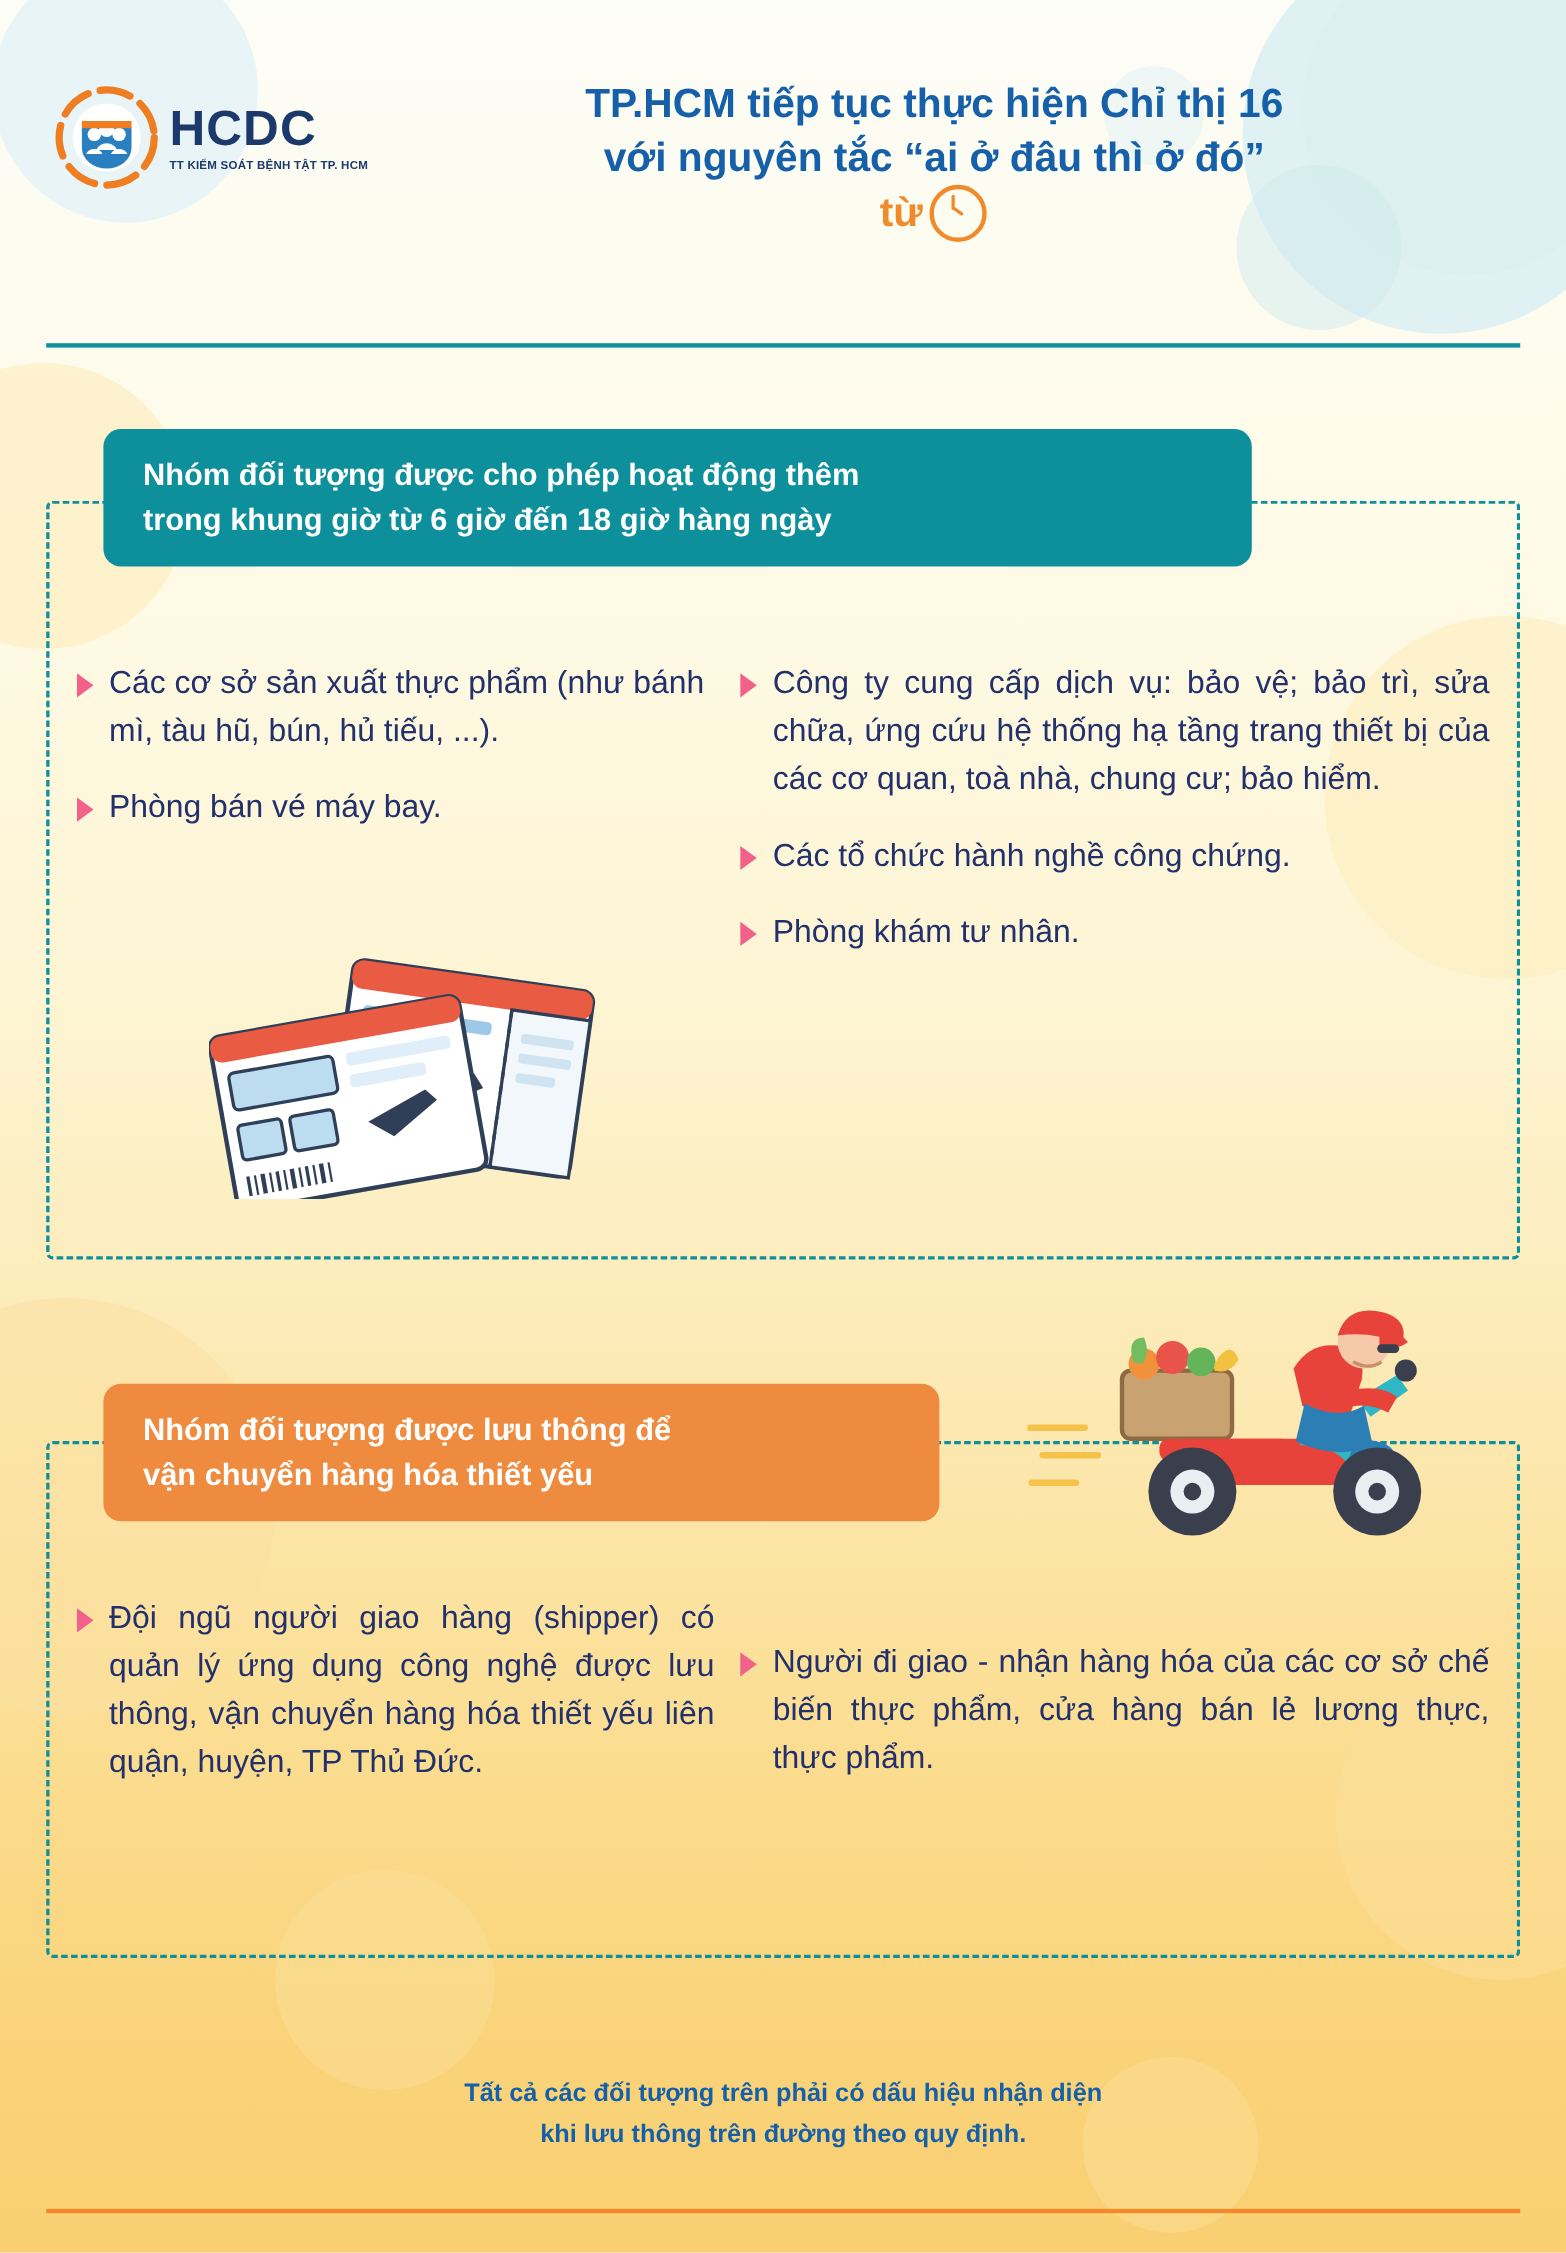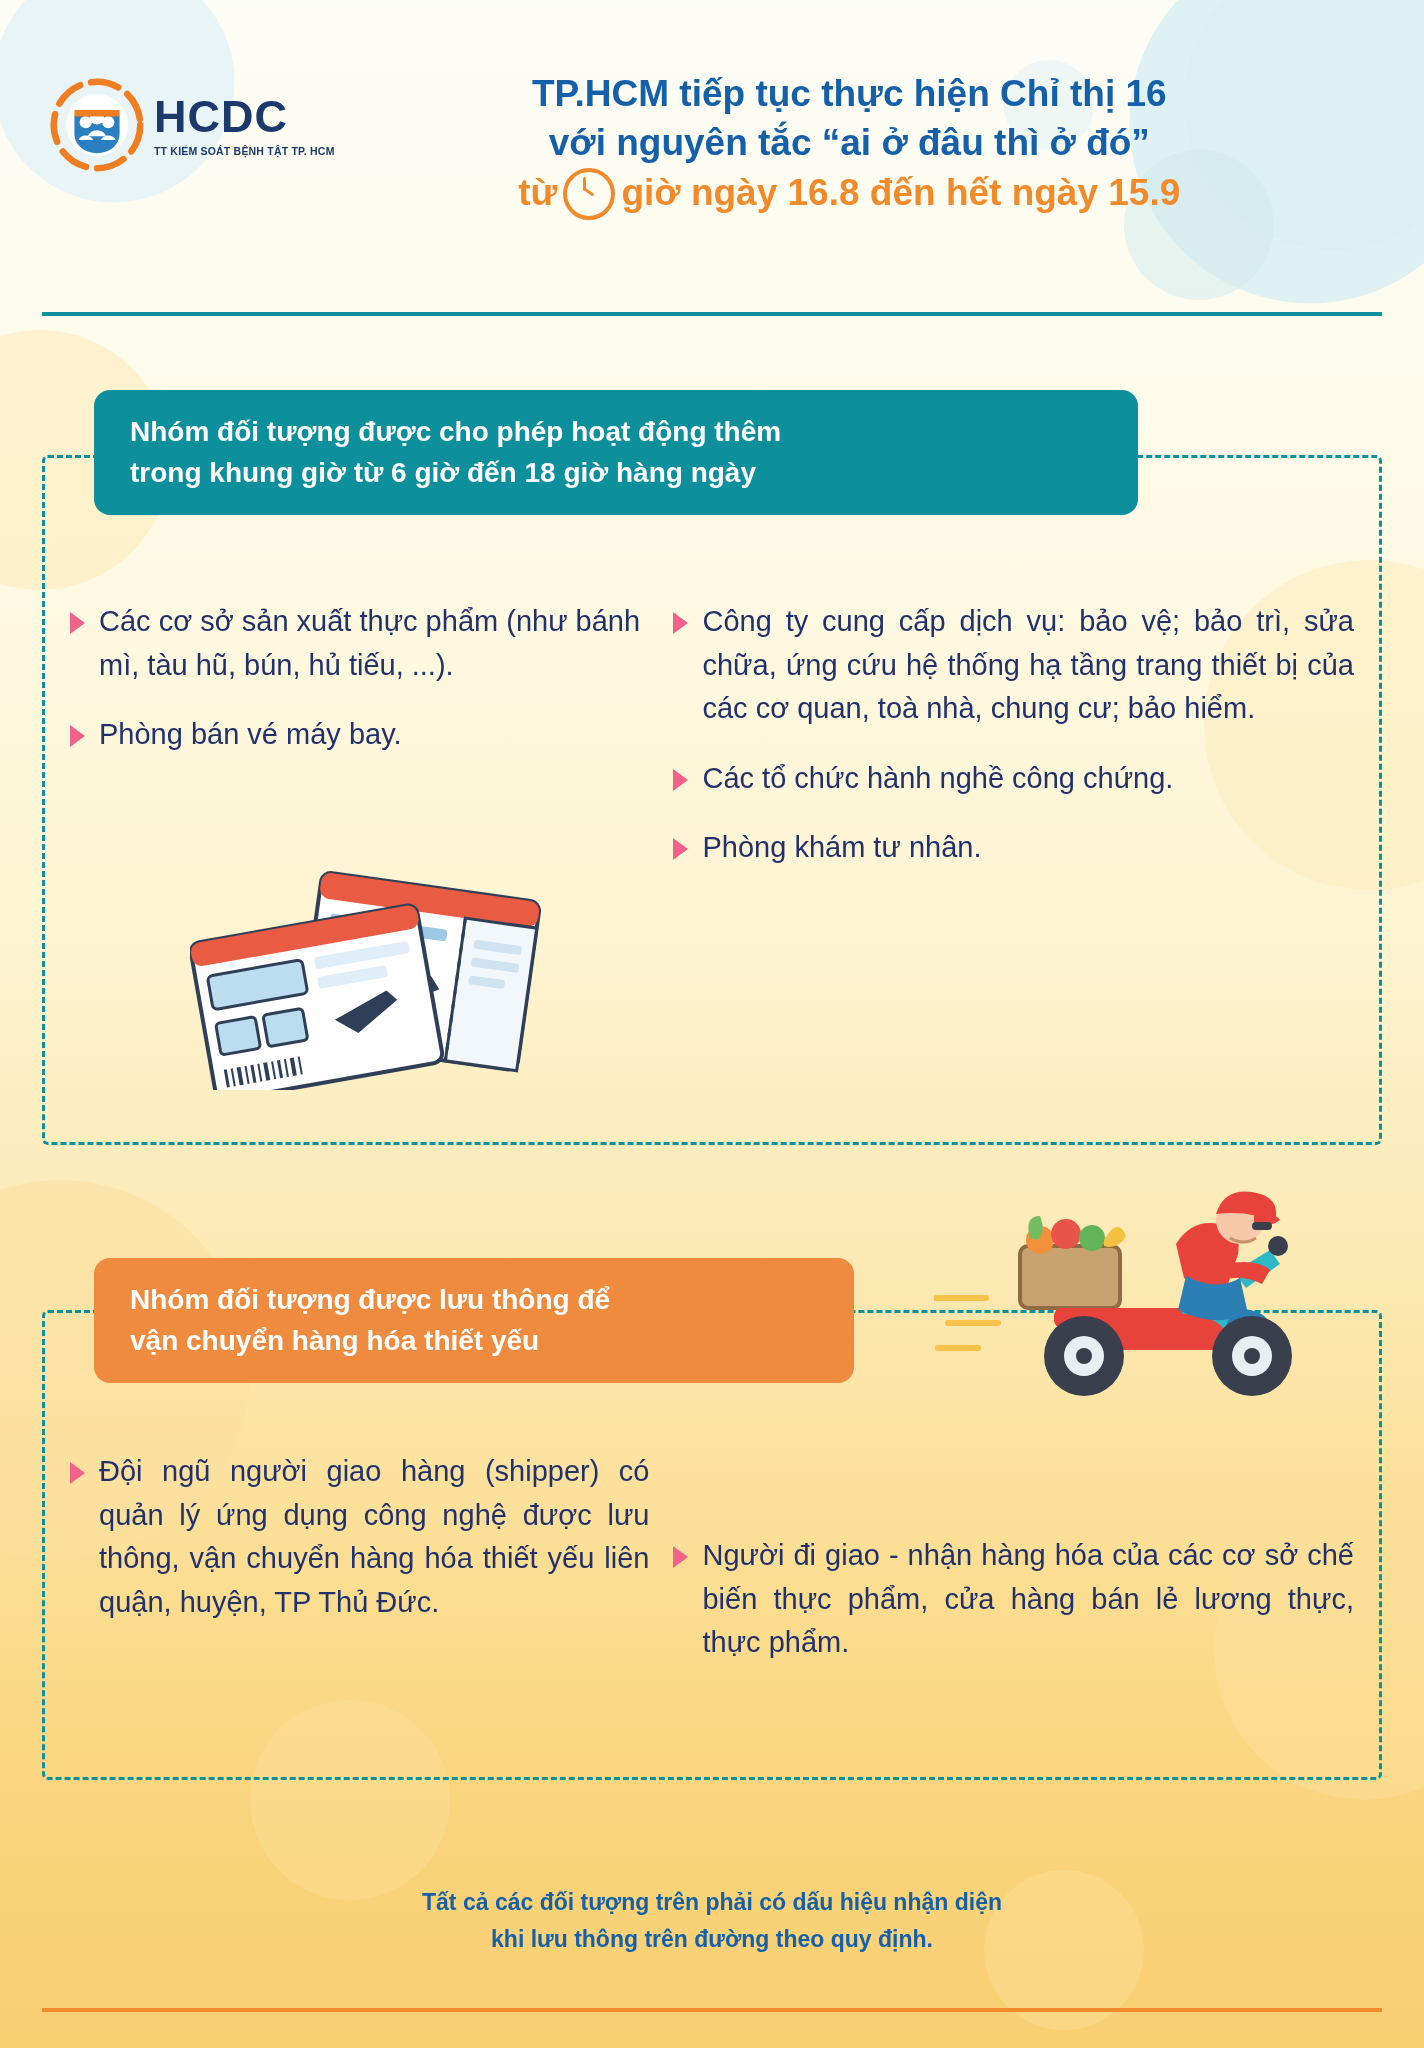--- a/index.html
+++ b/index.html
@@ -277,21 +277,20 @@
         <div class="logo-sub">TT KIỂM SOÁT BỆNH TẬT TP. HCM</div>
       </div>
     </div>
 
     <div class="title-block">
       <div class="title-line">TP.HCM tiếp tục thực hiện Chỉ thị 16</div>
       <div class="title-line">với nguyên tắc “ai ở đâu thì ở đó”</div>
       <div class="title-line3">
         <span>từ</span>
         <span class="clock-icon"></span>
-        <span>giờ ngày 16.8 đến hết ngày 15.9</span>
       </div>
     </div>
   </div>
 
   <div class="rule-top"></div>
 
   <div class="section section-1"></div>
 
   <div class="band band-teal">
     <div>Nhóm đối tượng được cho phép hoạt động thêm</div>
@@ -422,21 +421,21 @@
   </div>
 
   <div class="cols cols-2">
     <div class="col col-a">
       <div class="bullet">
         <span class="bullet-arrow"></span>
         <span class="bullet-text justify">Đội ngũ người giao hàng (shipper) có quản lý ứng dụng công nghệ được lưu thông, vận chuyển hàng hóa thiết yếu liên quận, huyện, TP Thủ Đức.</span>
       </div>
     </div>
     <div class="col col-b">
-      <div class="bullet" style="margin-top:84px">
+      <div class="bullet" style="margin-top:40px">
         <span class="bullet-arrow"></span>
         <span class="bullet-text justify">Người đi giao - nhận hàng hóa của các cơ sở chế biến thực phẩm, cửa hàng bán lẻ lương thực, thực phẩm.</span>
       </div>
     </div>
   </div>
 
   <div class="footer">
     <div>Tất cả các đối tượng trên phải có dấu hiệu nhận diện</div>
     <div>khi lưu thông trên đường theo quy định.</div>
   </div>

